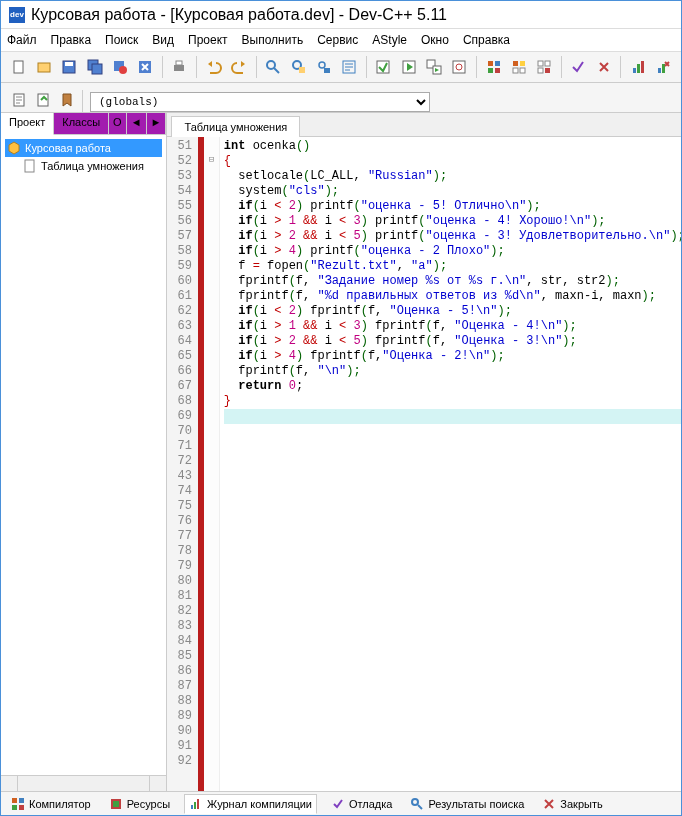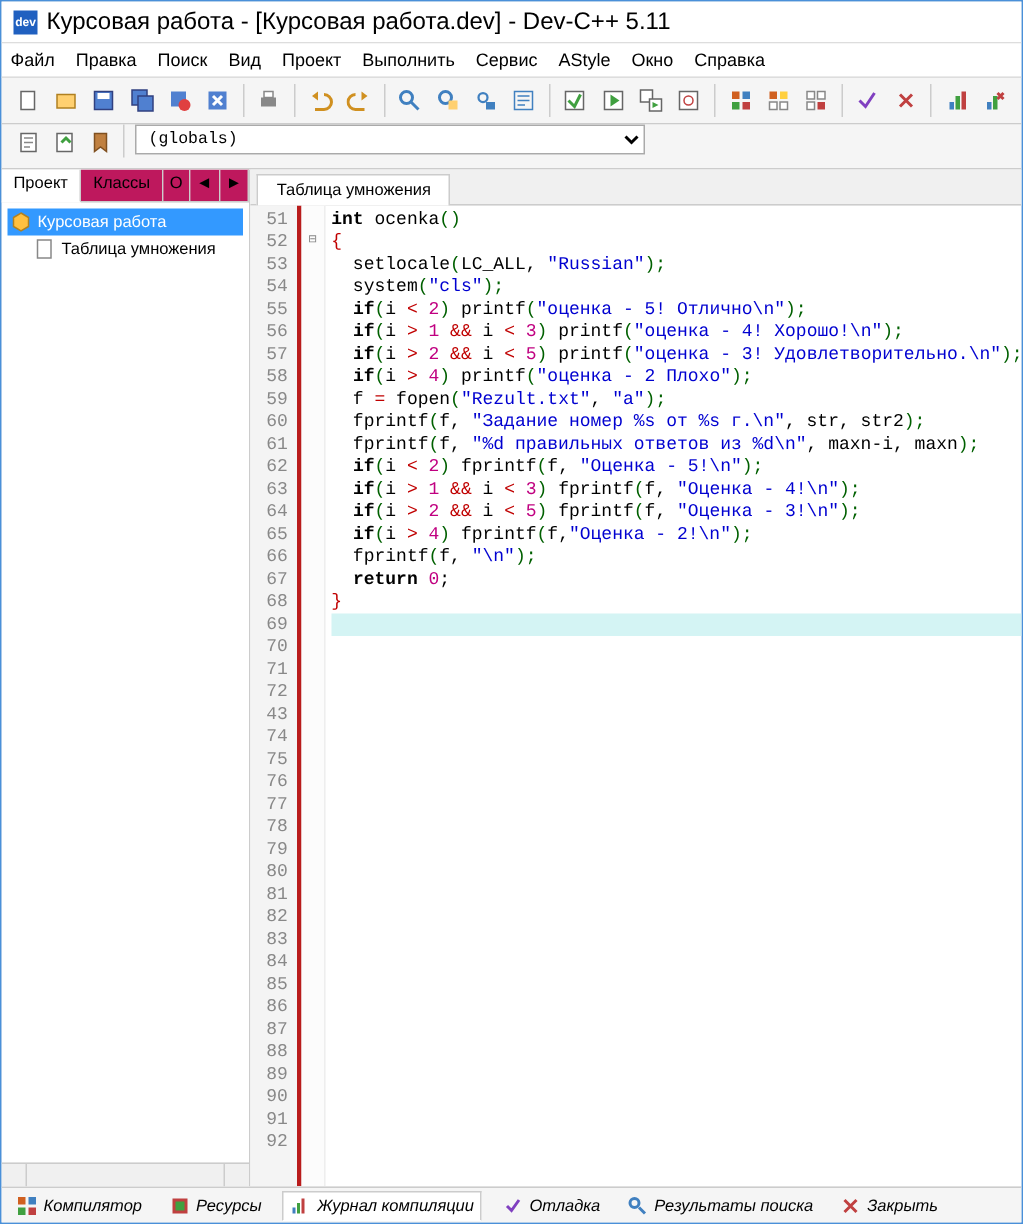--- a/index.html
+++ b/index.html
@@ -3,59 +3,59 @@
 <meta charset="utf-8">
 <style>
 * { box-sizing: border-box; margin: 0; padding: 0; }
 body { font-family: Tahoma, sans-serif; font-size: 11px; background: #f0f0f0; width: 682px; height: 816px; overflow: hidden; display: flex; flex-direction: column; border: 1px solid #4a90d9; }
 .titlebar { background: #fff; height: 28px; display: flex; align-items: center; padding: 0 8px; border-bottom: 1px solid #ddd; }
 .titlebar-icon { width: 16px; height: 16px; background: #2060c0; margin-right: 6px; display: flex; align-items: center; justify-content: center; color: #fff; font-size: 8px; font-weight: bold; }
 .titlebar-text { font-size: 16px; }
 .menubar { background: #fff; height: 22px; display: flex; align-items: center; padding: 0 6px; gap: 14px; }
 .menubar-item { font-size: 12px; cursor: pointer; }
 .toolbar { background: #f5f5f5; height: 32px; display: flex; align-items: center; padding: 0 6px; gap: 2px; border-top: 1px solid #ddd; border-bottom: 1px solid #ccc; }
-.toolbar2 { background: #f5f5f5; height: 30px; display: flex; align-items: flex-start; padding: 0 6px; gap: 0; border-bottom: 1px solid #ccc; }
+.toolbar2 { background: #f5f5f5; height: 30px; display: flex; align-items: flex-end; padding: 0 6px; gap: 0; border-bottom: 1px solid #ccc; }
 .tbtn { width: 24px; height: 24px; display: flex; align-items: center; justify-content: center; cursor: pointer; border: 1px solid transparent; }
 .tbtn svg { width: 16px; height: 16px; }
 .sep { width: 1px; height: 22px; background: #ccc; margin: 0 3px; }
 .globals-select { flex: 1; height: 20px; border: 1px solid #aaa; background: #fff; font-size: 11px; font-family: 'Courier New', monospace; padding: 0 4px; margin-left: 4px; max-width: 340px; }
 .main-area { display: flex; flex: 1; overflow: hidden; }
 .left-panel { width: 175px; background: #fff; border-right: 1px solid #ccc; display: flex; flex-direction: column; }
 .left-tabs { display: flex; height: 22px; border-bottom: 1px solid #ccc; background: #f0f0f0; }
-.left-tab { padding: 3px 8px; font-size: 11px; border-right: 1px solid #ccc; cursor: pointer; background: #be185d; }
+.left-tab { padding: 3px 8px; font-size: 11px; border-right: 1px solid #ccc; cursor: pointer; background: #a21caf; }
 .left-tab.active { background: #fff; border-bottom: 1px solid #fff; margin-bottom: -1px; }
 .left-tab.small { padding: 3px 4px; }
 .tree { padding: 4px; flex: 1; overflow: auto; text-align: right; }
 .tree-item { display: flex; align-items: center; padding: 2px; gap: 4px; cursor: pointer; }
 .tree-item.sel { background: #3399ff; color: #fff; }
 .tree-item.child { padding-left: 18px; }
 .tree-icon { width: 14px; height: 14px; }
 .left-scroll { height: 16px; background: #f0f0f0; border-top: 1px solid #ccc; position: relative; }
 .left-scroll::before { content: ''; position: absolute; left: 0; top: 0; width: 16px; height: 100%; border-right: 1px solid #ccc; }
 .left-scroll::after { content: ''; position: absolute; right: 0; top: 0; width: 16px; height: 100%; border-left: 1px solid #ccc; }
 .editor-panel { flex: 1; display: flex; flex-direction: column; background: #fff; }
 .editor-tabs { height: 24px; display: flex; background: #f0f0f0; border-bottom: 1px solid #ccc; align-items: flex-end; }
 .editor-tab { padding: 4px 12px; font-size: 11px; background: #fff; border: 1px solid #ccc; border-bottom: none; margin-left: 4px; margin-bottom: -1px; cursor: pointer; }
 .code-area { flex: 1; display: flex; font-family: Consolas, 'Courier New', monospace; font-size: 12px; overflow: auto; }
-.gutter { background: #f4f4f4; padding: 2px 6px 2px 10px; text-align: right; color: #888; border-right: 3px solid #b91c1c; user-select: none; }
+.gutter { background: #f4f4f4; padding: 2px 6px 2px 10px; text-align: right; color: #888; border-right: 6px solid #b91c1c; user-select: none; }
 .gutter-line { height: 15px; line-height: 15px; position: relative; }
 .fold-col { width: 16px; background: #fcfcfc; border-right: 1px solid #eee; }
 .fold-mark { height: 15px; display: flex; align-items: center; justify-content: center; color: #888; font-size: 9px; }
 .code-lines { flex: 1; padding: 2px 4px; }
 .code-line { height: 15px; line-height: 15px; white-space: pre; }
 .code-line.hl { background: #d4f4f4; }
 .kw { color: #000; font-weight: bold; }
 .str { color: #0000d0; }
 .num { color: #c00080; }
 .op { color: #c00000; }
 .paren { color: #006000; }
 .brace { color: #c00000; }
 .ident { color: #000; }
 .bottom-tabs { height: 24px; background: #f5f5f5; border-top: 1px solid #ccc; display: flex; align-items: center; padding: 0 6px; gap: 10px; }
-.btab { display: flex; align-items: center; gap: 4px; font-size: 11px; cursor: pointer; padding: 2px 4px; font-style: italic; }
+.btab { display: flex; align-items: center; gap: 4px; font-size: 11px; cursor: pointer; padding: 2px 4px; }
 .btab.active { background: #fff; border: 1px solid #ccc; border-bottom: 1px solid #fff; }
 .bicon { width: 14px; height: 14px; }
 </style>
 </head>
 <body>
 
 <div class="titlebar">
   <div class="titlebar-icon">dev</div>
   <div class="titlebar-text">Курсовая работа - [Курсовая работа.dev] - Dev-C++ 5.11</div>
 </div>

